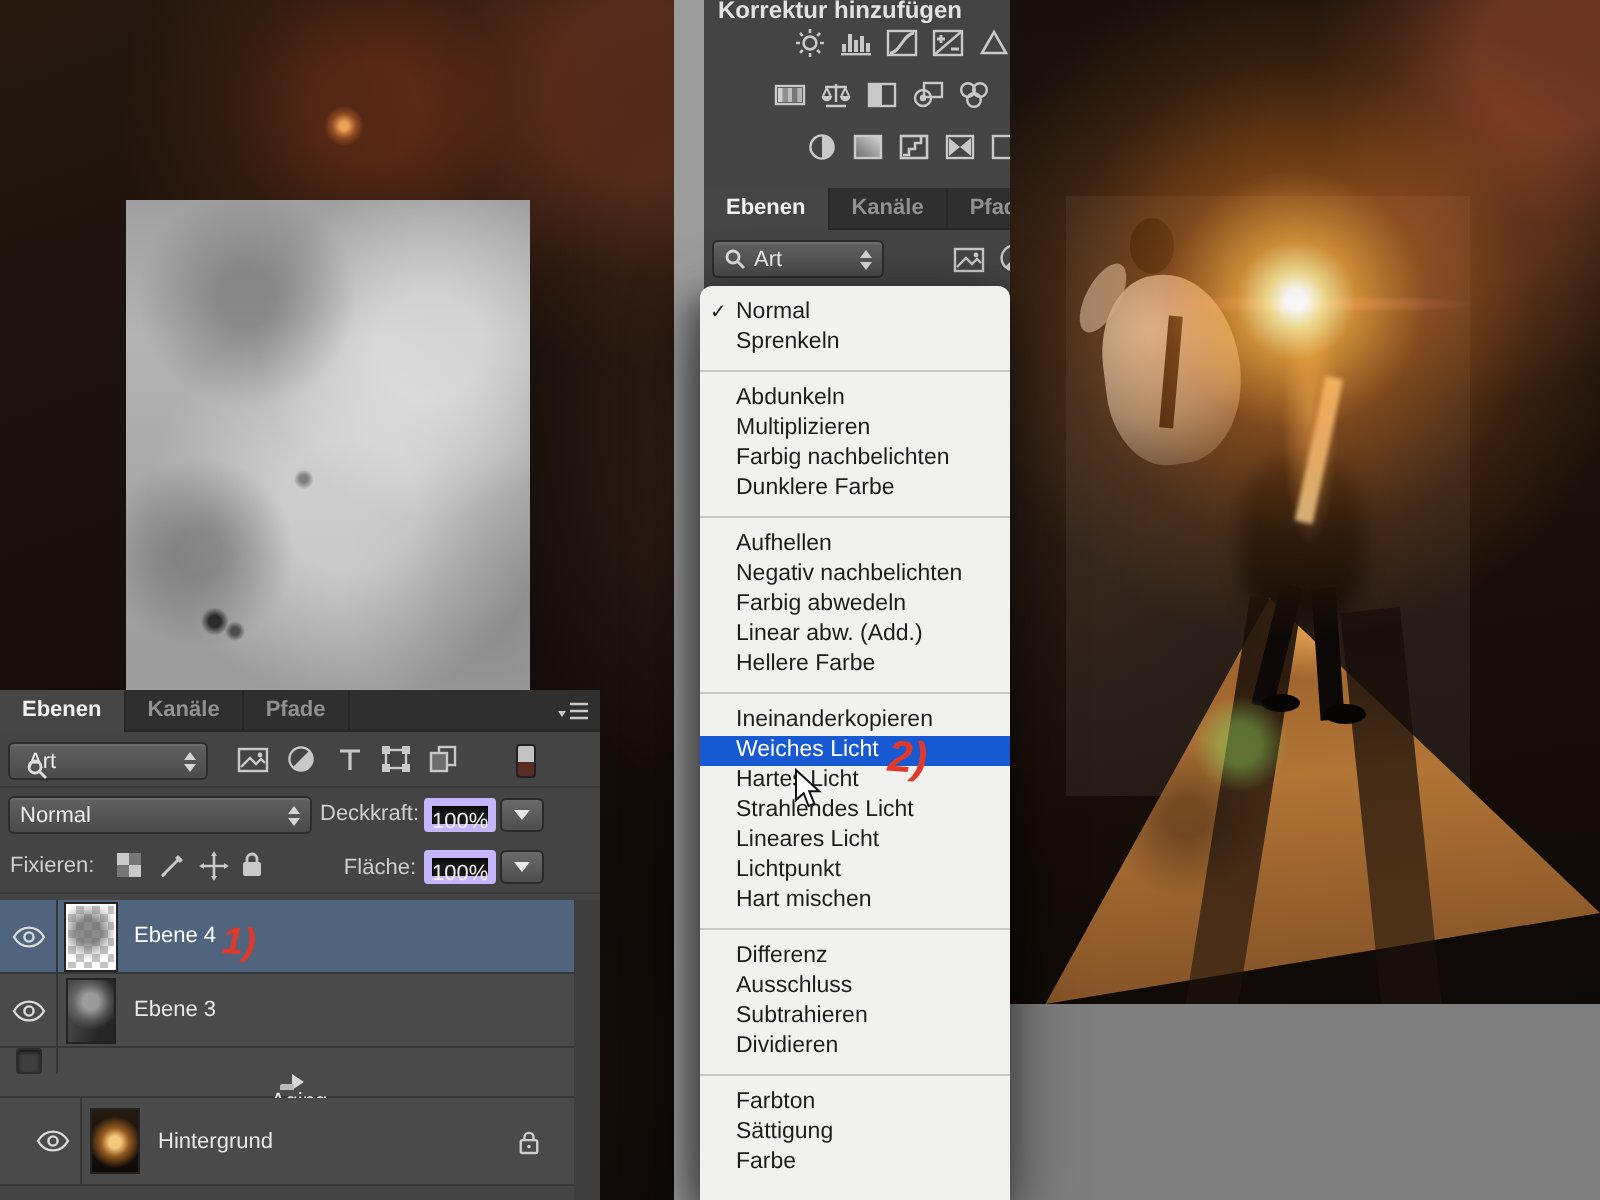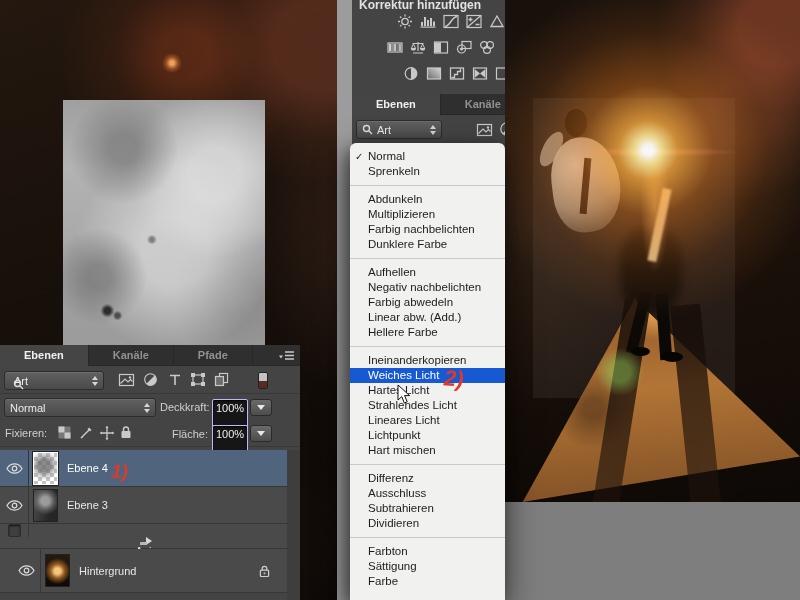--- a/index.html
+++ b/index.html
@@ -70,31 +70,31 @@
     background:
       radial-gradient(circle at 143px 150px, rgba(255,255,255,.95) 0 5px, rgba(255,232,150,.9) 14px, rgba(255,172,62,.75) 30px, rgba(232,122,32,.42) 65px, rgba(160,82,26,.2) 120px, transparent 170px),
       radial-gradient(ellipse 125px 7px at 148px 152px, rgba(255,152,192,.45), transparent 70%),
       radial-gradient(ellipse 20px 95px at 150px 205px, rgba(255,198,110,.55), transparent 72%),
       radial-gradient(circle at 115px 372px, rgba(138,208,92,.45) 0 10px, transparent 24px);}
   .pasteboard{position:absolute;left:505px;top:502px;width:295px;height:98px;background:#7e7e7e;}
 
   
   .panel{background:#444;color:#ccc;font-size:11px;}
   .tabbar{position:absolute;left:0;right:0;height:21px;background:#2f2f2f;border-bottom:1px solid #272727;display:flex;}
-  .tab{height:21px;line-height:21px;padding:0 24px;font-weight:bold;color:#919191;border-right:1px solid #272727;}
+  .tab{height:21px;line-height:21px;padding:0 11px;font-weight:bold;color:#919191;border-right:1px solid #272727;}
   .tab.active{background:#454545;color:#f1f1f1;}
   .panelmenu{position:absolute;right:5px;top:5px;}
   .sel-box{position:absolute;height:19px;border-radius:3px;border:1px solid #2c2c2c;
     background:linear-gradient(#616161,#4a4a4a);display:flex;align-items:center;
     color:#ececec;padding:0 5px;box-shadow:inset 0 1px 0 rgba(255,255,255,.08);}
   .sel-box .grow{flex:1;}
   .arrs{display:flex;flex-direction:column;gap:2px;margin-left:4px;}
   .arr-up{width:0;height:0;border-left:3.5px solid transparent;border-right:3.5px solid transparent;border-bottom:4px solid #d6d6d6;}
   .arr-dn{width:0;height:0;border-left:3.5px solid transparent;border-right:3.5px solid transparent;border-top:4px solid #d6d6d6;}
-  .well{position:absolute;height:29px;width:36px;background:#161616;border:1px solid #c4b5fd;border-radius:2px;
+  .well{position:absolute;height:17px;width:36px;background:#161616;border:4px solid #c4b5fd;border-radius:2px;
     color:#efefef;text-align:center;line-height:16px;box-shadow:inset 0 1px 2px rgba(0,0,0,.9);}
   .dd-btn{position:absolute;height:17px;width:22px;border-radius:3px;border:1px solid #2a2a2a;
     background:linear-gradient(#6a6a6a,#4d4d4d);display:flex;align-items:center;justify-content:center;}
   .dd-btn i{width:0;height:0;border-left:4px solid transparent;border-right:4px solid transparent;border-top:5px solid #e8e8e8;}
   .lbl{position:absolute;color:#cfcfcf;}
   .ic{display:inline-flex;align-items:center;justify-content:center;}
   svg{display:block;}
   .toggle{position:absolute;width:10px;height:17px;border-radius:2px;border:1px solid #222;
     background:linear-gradient(#c3c3c3 0 52%, #5a2a24 52% 100%);}
 

